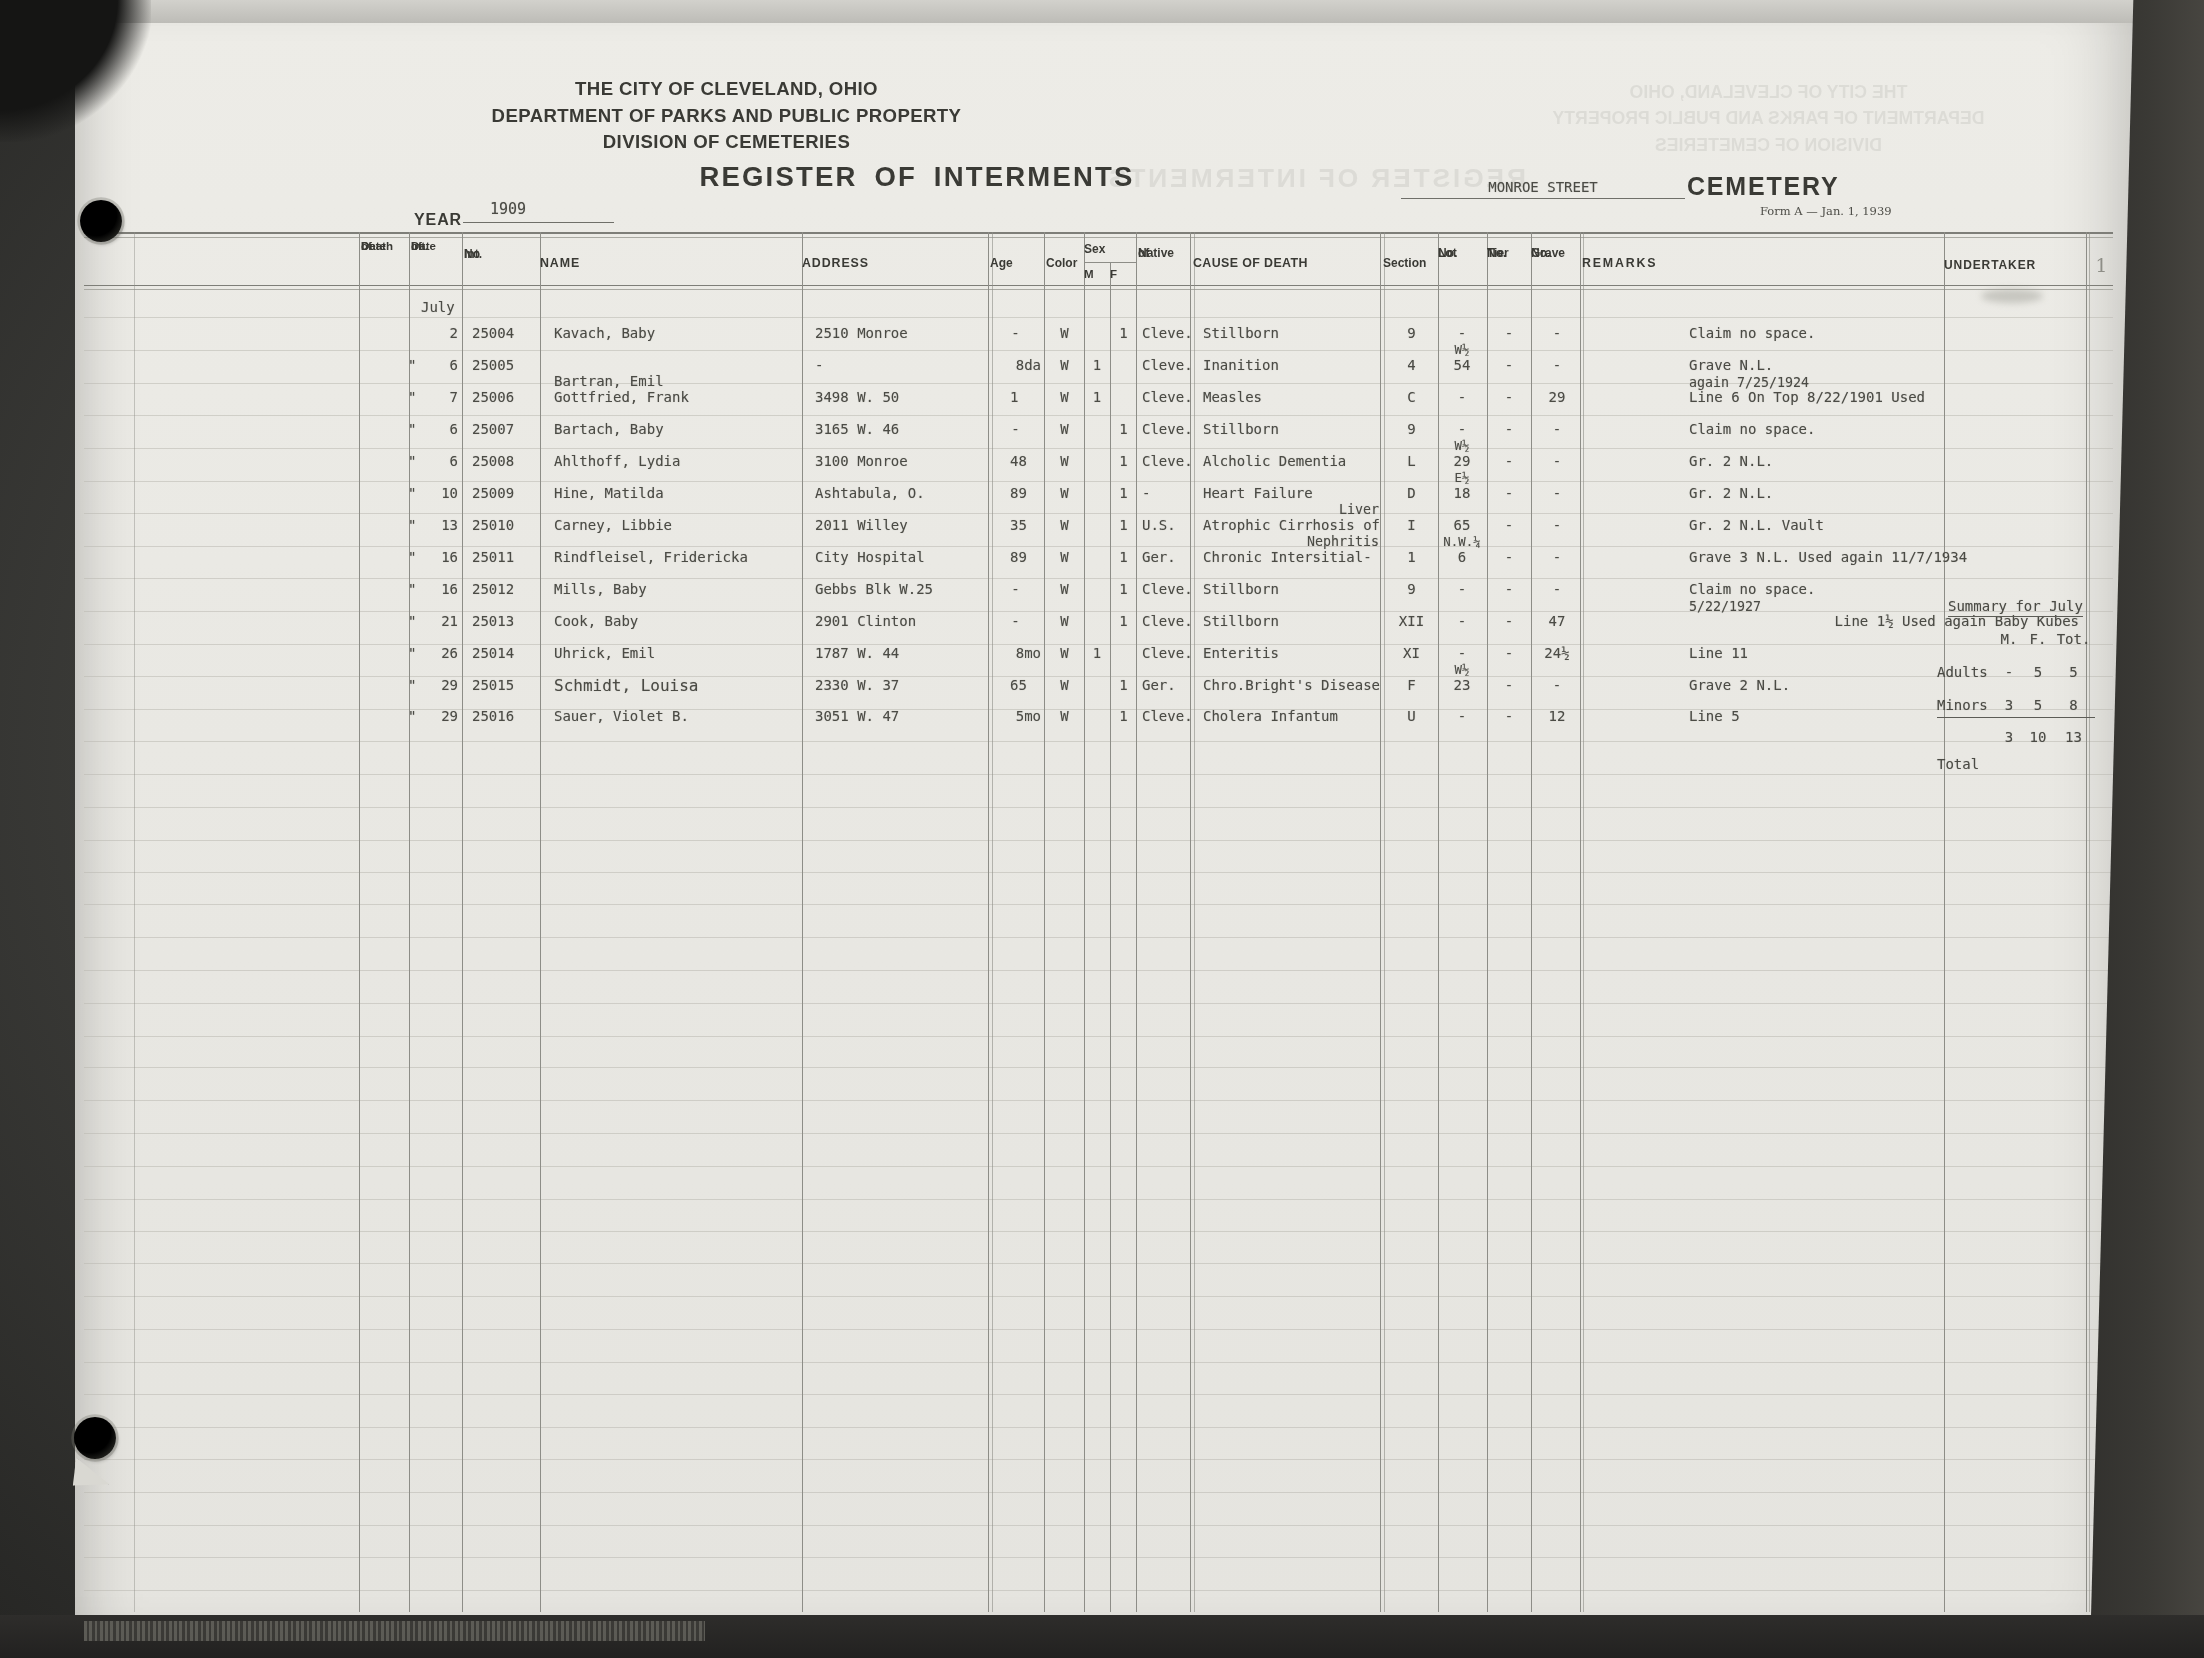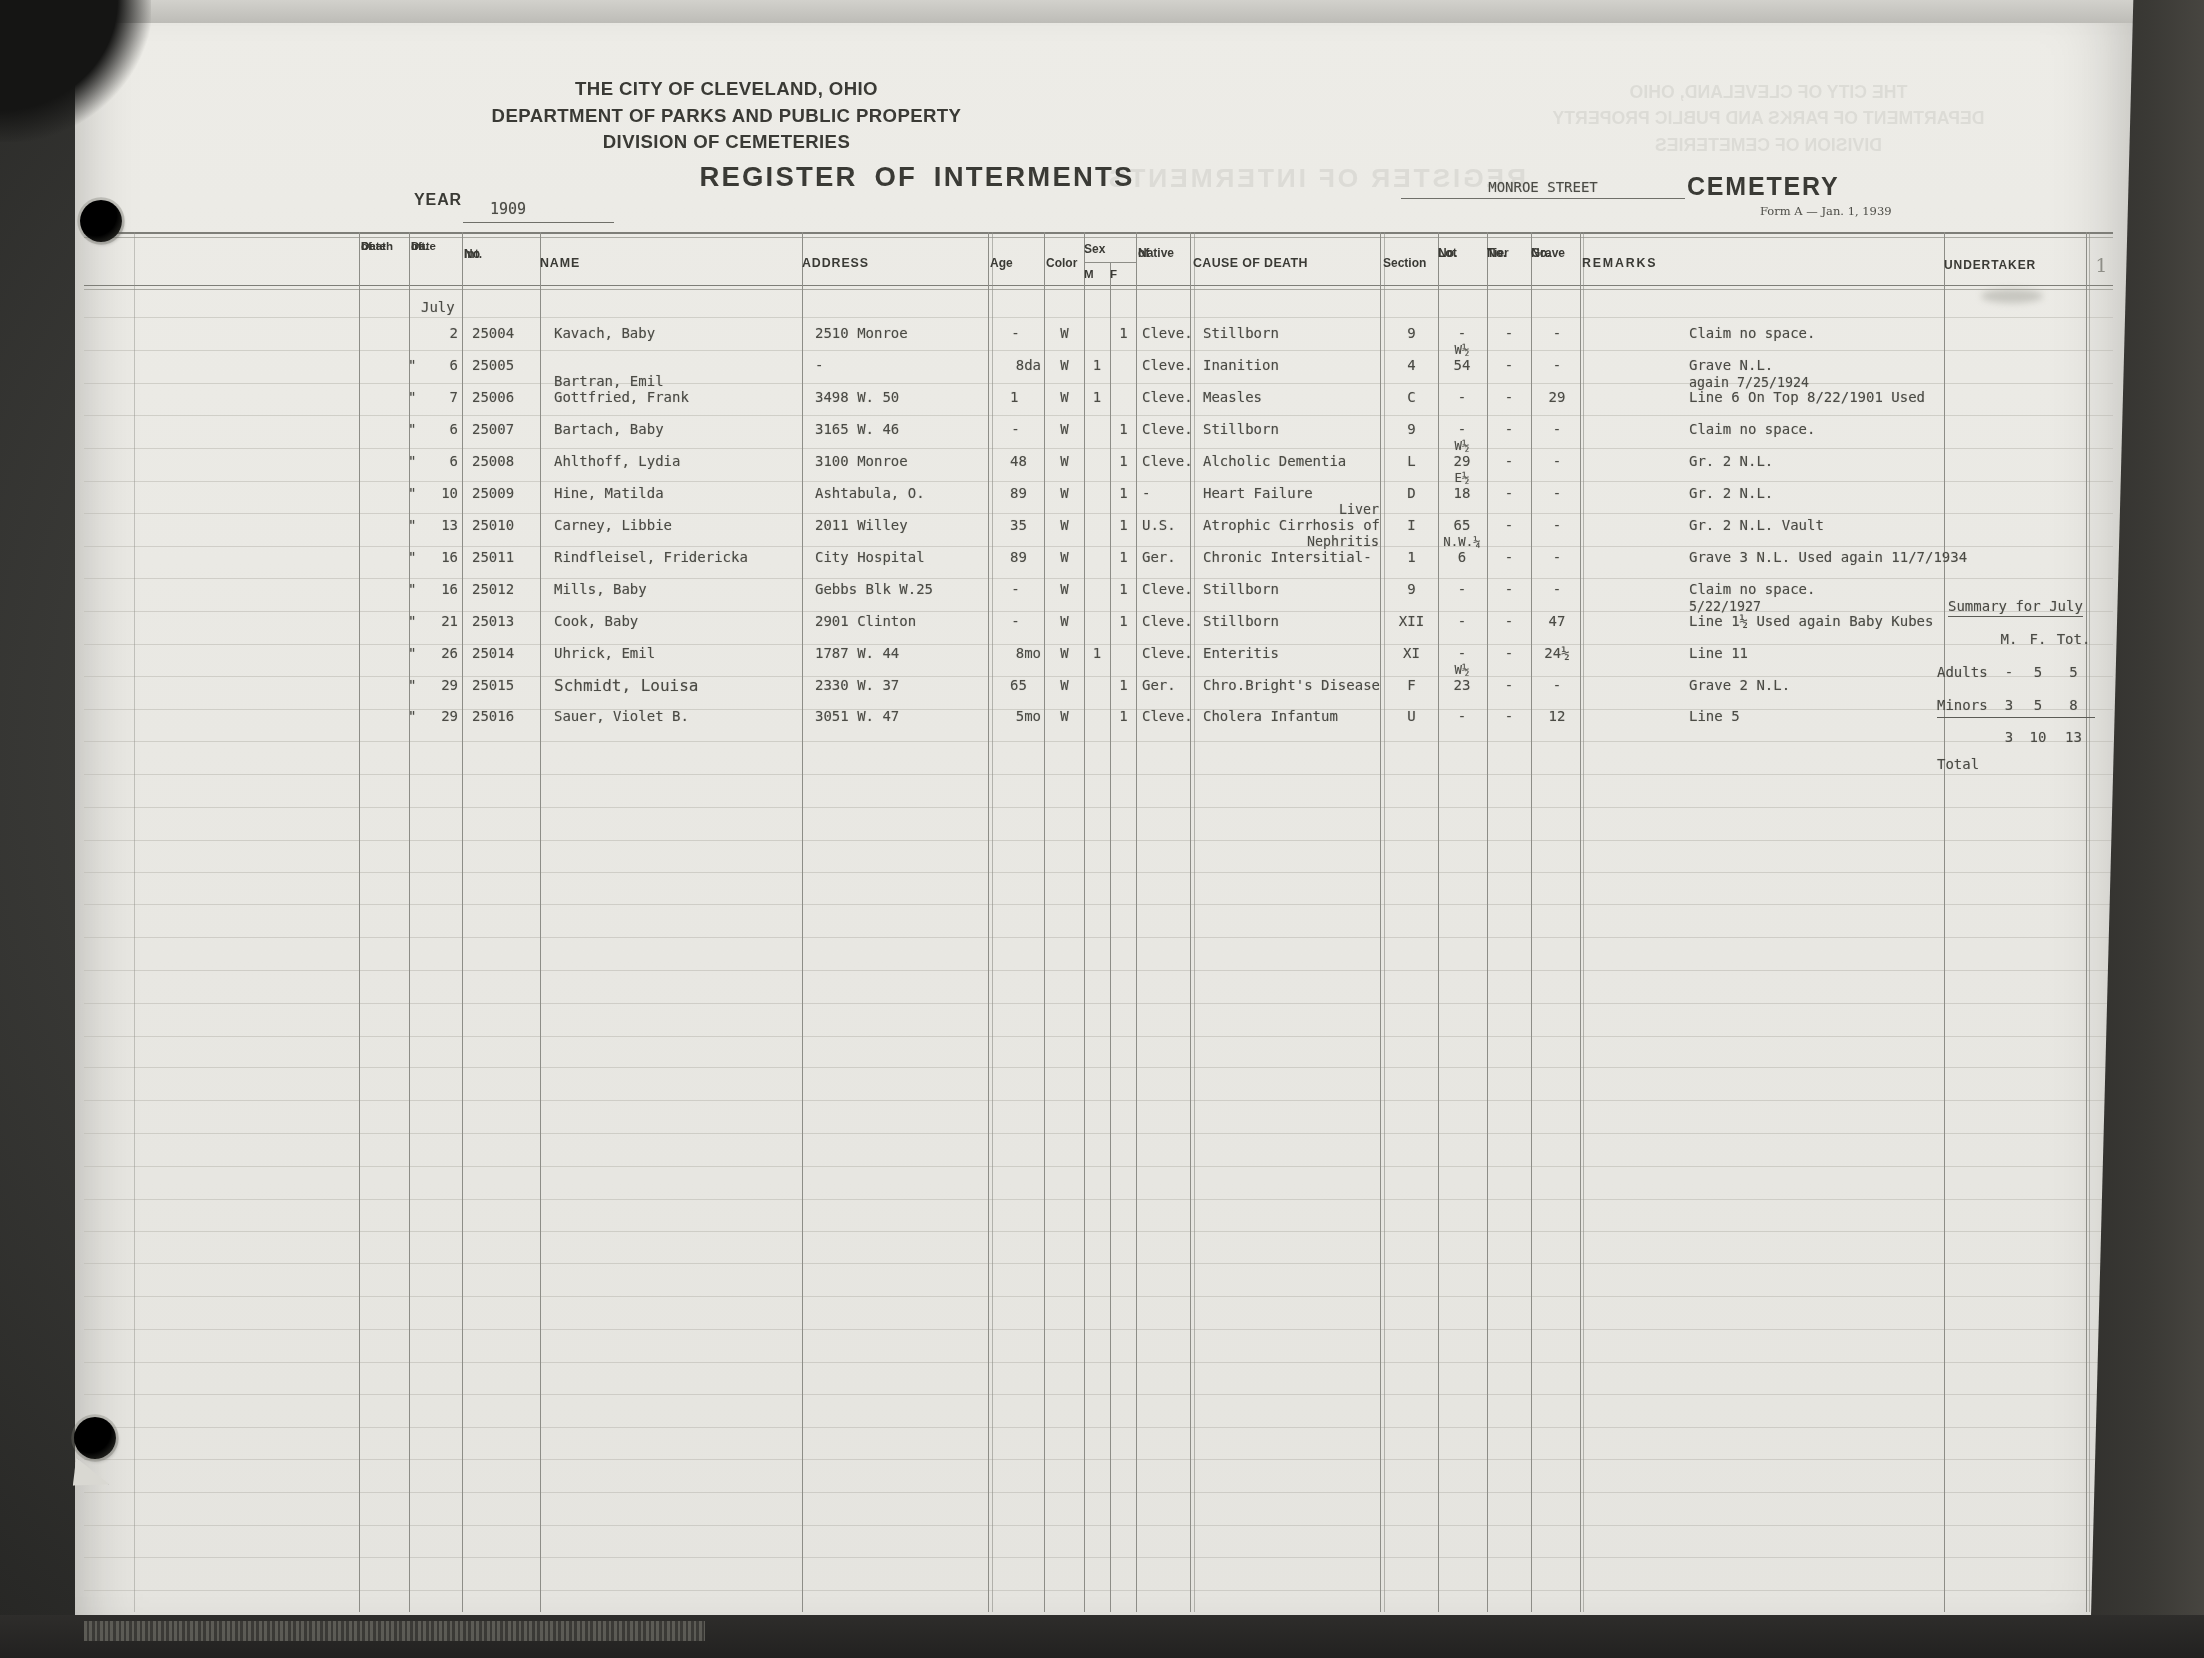--- a/index.html
+++ b/index.html
@@ -51,21 +51,21 @@
     <div class="ghost print" style="left:1472px;top:59px;width:443px;text-align:center;font-size:17.7px;">THE CITY OF CLEVELAND, OHIO</div>
     <div class="ghost print" style="left:1445px;top:85px;width:497px;text-align:center;font-size:17.7px;">DEPARTMENT OF PARKS AND PUBLIC PROPERTY</div>
     <div class="ghost print" style="left:1472px;top:112px;width:443px;text-align:center;font-size:17.7px;">DIVISION OF CEMETERIES</div>
     <div class="ghost print" style="left:966px;top:140px;width:550px;text-align:center;font-size:26.6px;letter-spacing:2.7px;">REGISTER OF INTERMENTS</div>
 
     <div class="print" style="left:350px;top:55px;width:603px;text-align:center;font-size:18.6px;letter-spacing:0.4px;">THE CITY OF CLEVELAND, OHIO</div>
     <div class="print" style="left:350px;top:82px;width:603px;text-align:center;font-size:18.6px;letter-spacing:0.4px;">DEPARTMENT OF PARKS AND PUBLIC PROPERTY</div>
     <div class="print" style="left:350px;top:108px;width:603px;text-align:center;font-size:18.6px;letter-spacing:0.4px;">DIVISION OF CEMETERIES</div>
     <div class="print" style="left:567px;top:138px;width:550px;text-align:center;font-size:27.5px;letter-spacing:2.2px;word-spacing:7px;">REGISTER OF INTERMENTS</div>
 
-    <div class="print" style="left:339px;top:168px;font-size:16px;letter-spacing:0.9px;">YEAR</div>
+    <div class="print" style="left:339px;top:188px;font-size:16px;letter-spacing:0.9px;">YEAR</div>
     <div style="left:388px;top:177px;width:151px;height:22px;border-bottom:1.3px solid #6f6f69;"></div>
     <div class="type" style="left:415px;top:177px;font-size:15px;">1909</div>
 
     <div style="left:1326px;top:154px;width:284px;height:21px;border-bottom:1.3px solid #6f6f69;"></div>
     <div class="type" style="left:1326px;top:156px;width:284px;text-align:center;font-size:14px;">MONROE STREET</div>
     <div class="print" style="left:1612px;top:149px;font-size:25px;letter-spacing:1.8px;">CEMETERY</div>
     <div class="serif" style="left:1685px;top:181px;width:231px;font-size:11.5px;color:#4d4d47;">Form A — Jan. 1, 1939</div>
 
     <div class="serif" style="left:2075px;top:26.6px;font-size:24px;color:#7c7c76;letter-spacing:1.8px;">149</div>
 
@@ -357,21 +357,21 @@
         <div class="type" style="position:absolute;left:915px;top:589px;width:51px;height:19.5px;line-height:19.5px;text-align:center;font-size:14px;">-</div>
         <div class="type" style="position:absolute;left:971px;top:589px;width:37px;height:19.5px;line-height:19.5px;text-align:center;font-size:14px;">W</div>
         <div class="type" style="position:absolute;left:1036px;top:589px;width:25px;height:19.5px;line-height:19.5px;text-align:center;font-size:14px;">1</div>
         <div class="type" style="position:absolute;left:1067px;top:589px;width:66px;height:19.5px;line-height:19.5px;text-align:left;font-size:14px;">Cleve.</div>
         <div class="type" style="position:absolute;left:1128px;top:589px;width:179px;height:19.5px;line-height:19.5px;text-align:left;font-size:14px;">Stillborn</div>
         <div class="type" style="position:absolute;left:1312px;top:589px;width:49px;height:19.5px;line-height:19.5px;text-align:center;font-size:14px;">XII</div>
         <div class="type" style="position:absolute;left:1364px;top:589px;width:46px;height:19.5px;line-height:19.5px;text-align:center;font-size:14px;">-</div>
         <div class="type" style="position:absolute;left:1414px;top:589px;width:40px;height:19.5px;line-height:19.5px;text-align:center;font-size:14px;">-</div>
         <div class="type" style="position:absolute;left:1459px;top:589px;width:46px;height:19.5px;line-height:19.5px;text-align:center;font-size:14px;">47</div>
         <div class="type" style="position:absolute;left:1614px;top:574px;width:381px;height:19.5px;line-height:19.5px;text-align:left;font-size:13.3px;">5/22/1927</div>
-        <div class="type" style="position:absolute;left:1614px;top:589px;width:390px;height:19.5px;line-height:19.5px;text-align:left;font-size:14px;">Line 1½ Used again Baby Kubes</div>
+        <div class="type" style="position:absolute;left:1614px;top:589px;width:390px;height:19.5px;line-height:19.5px;text-align:right;font-size:14px;">Line 1½ Used again Baby Kubes</div>
         <div class="type" style="position:absolute;left:333px;top:621px;width:12.4px;height:19.5px;line-height:19.5px;text-align:left;font-size:14px;">"</div>
         <div class="type" style="position:absolute;left:346px;top:621px;width:37px;height:19.5px;line-height:19.5px;text-align:right;font-size:14px;">26</div>
         <div class="type" style="position:absolute;left:397px;top:621px;width:82px;height:19.5px;line-height:19.5px;text-align:left;font-size:14px;">25014</div>
         <div class="type" style="position:absolute;left:479px;top:621px;width:259px;height:19.5px;line-height:19.5px;text-align:left;font-size:14px;">Uhrick, Emil</div>
         <div class="type" style="position:absolute;left:740px;top:621px;width:170px;height:19.5px;line-height:19.5px;text-align:left;font-size:14px;">1787 W. 44</div>
         <div class="type" style="position:absolute;left:915px;top:621px;width:51px;height:19.5px;line-height:19.5px;text-align:right;font-size:14px;">8mo</div>
         <div class="type" style="position:absolute;left:971px;top:621px;width:37px;height:19.5px;line-height:19.5px;text-align:center;font-size:14px;">W</div>
         <div class="type" style="position:absolute;left:1010px;top:621px;width:24px;height:19.5px;line-height:19.5px;text-align:center;font-size:14px;">1</div>
         <div class="type" style="position:absolute;left:1067px;top:621px;width:66px;height:19.5px;line-height:19.5px;text-align:left;font-size:14px;">Cleve.</div>
         <div class="type" style="position:absolute;left:1128px;top:621px;width:179px;height:19.5px;line-height:19.5px;text-align:left;font-size:14px;">Enteritis</div>

